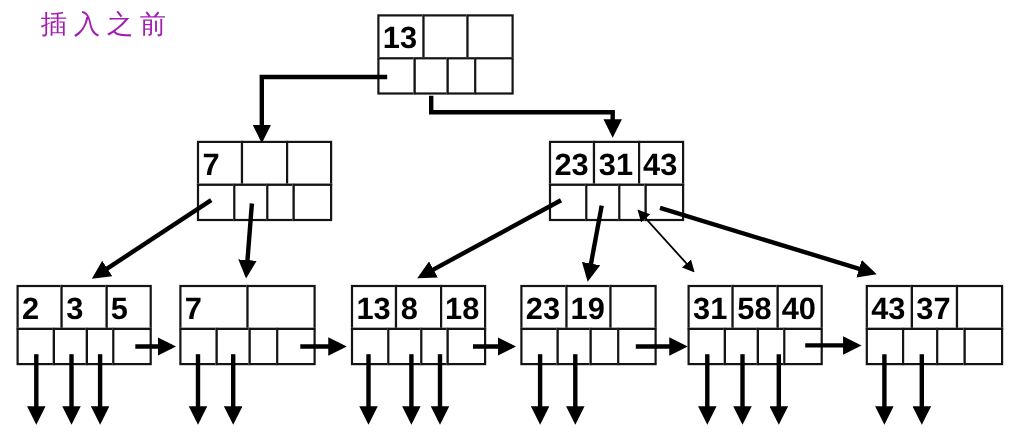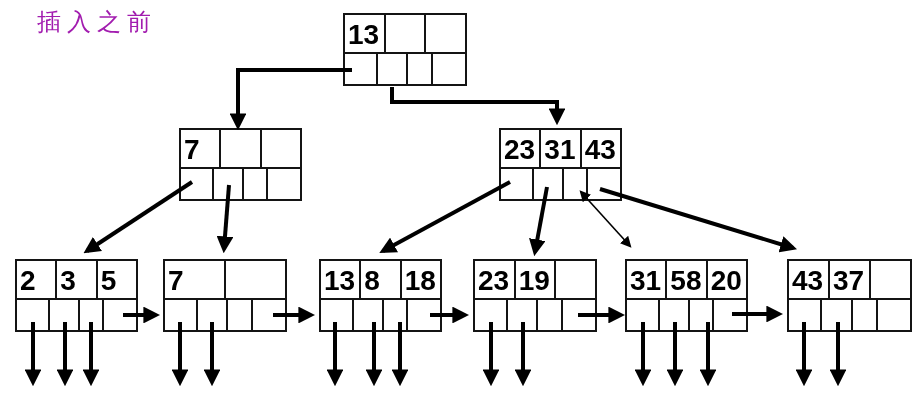--- a/index.html
+++ b/index.html
@@ -199,21 +199,21 @@
 
   <div class="node" style="left:625px;top:259px;width:123px">
     <div class="row keys">
       <div class="cell">
           <span class="key">31</span>
         </div>
       <div class="cell">
           <span class="key">58</span>
         </div>
       <div class="cell">
-          <span class="key">20</span>
+          <span class="key">40</span>
         </div>
     </div>
     <div class="row ptrs">
       <div class="cell p0"></div>
       <div class="cell p1"></div>
       <div class="cell p2"></div>
       <div class="cell p3"></div>
     </div>
   </div>
 

